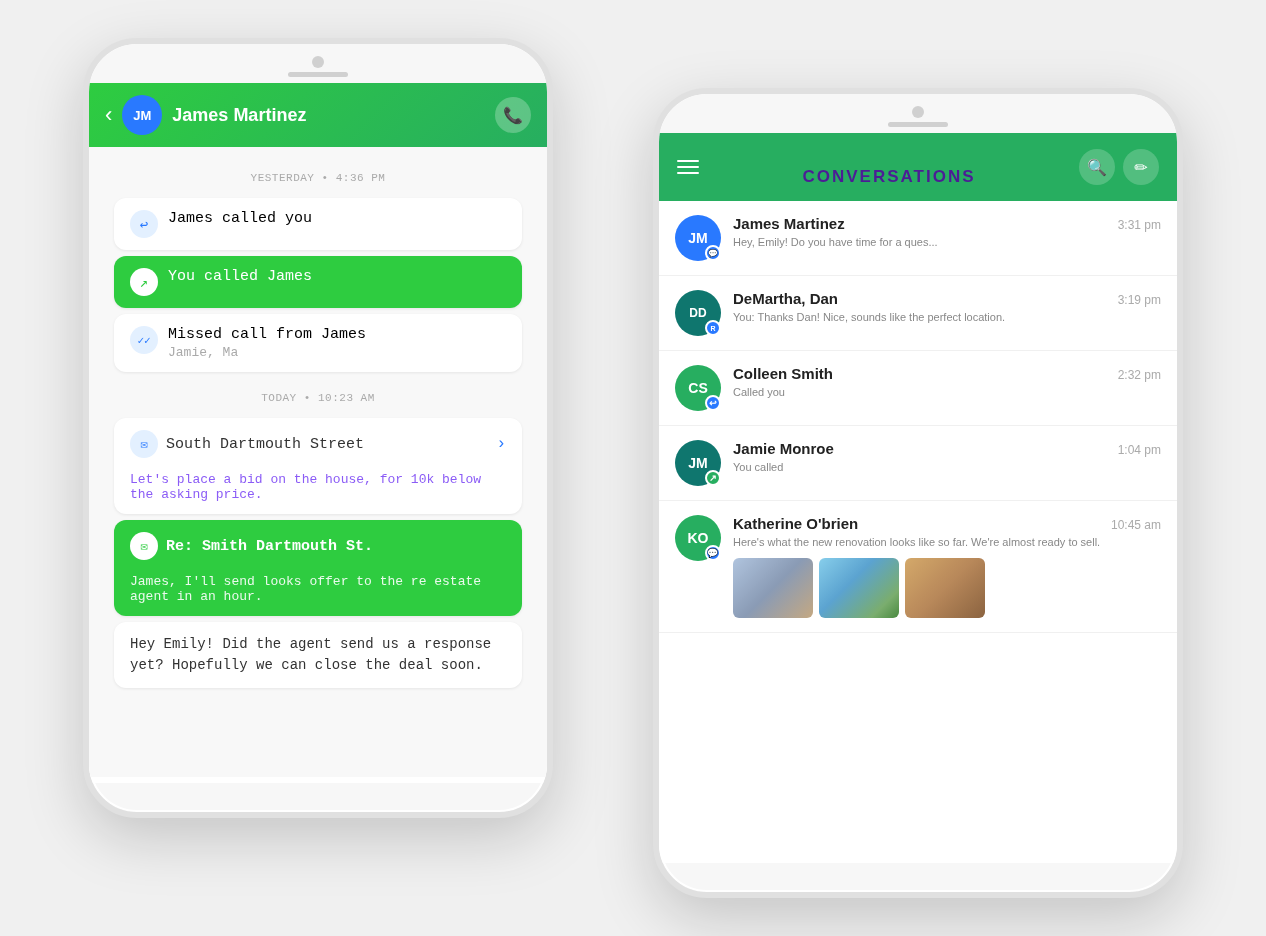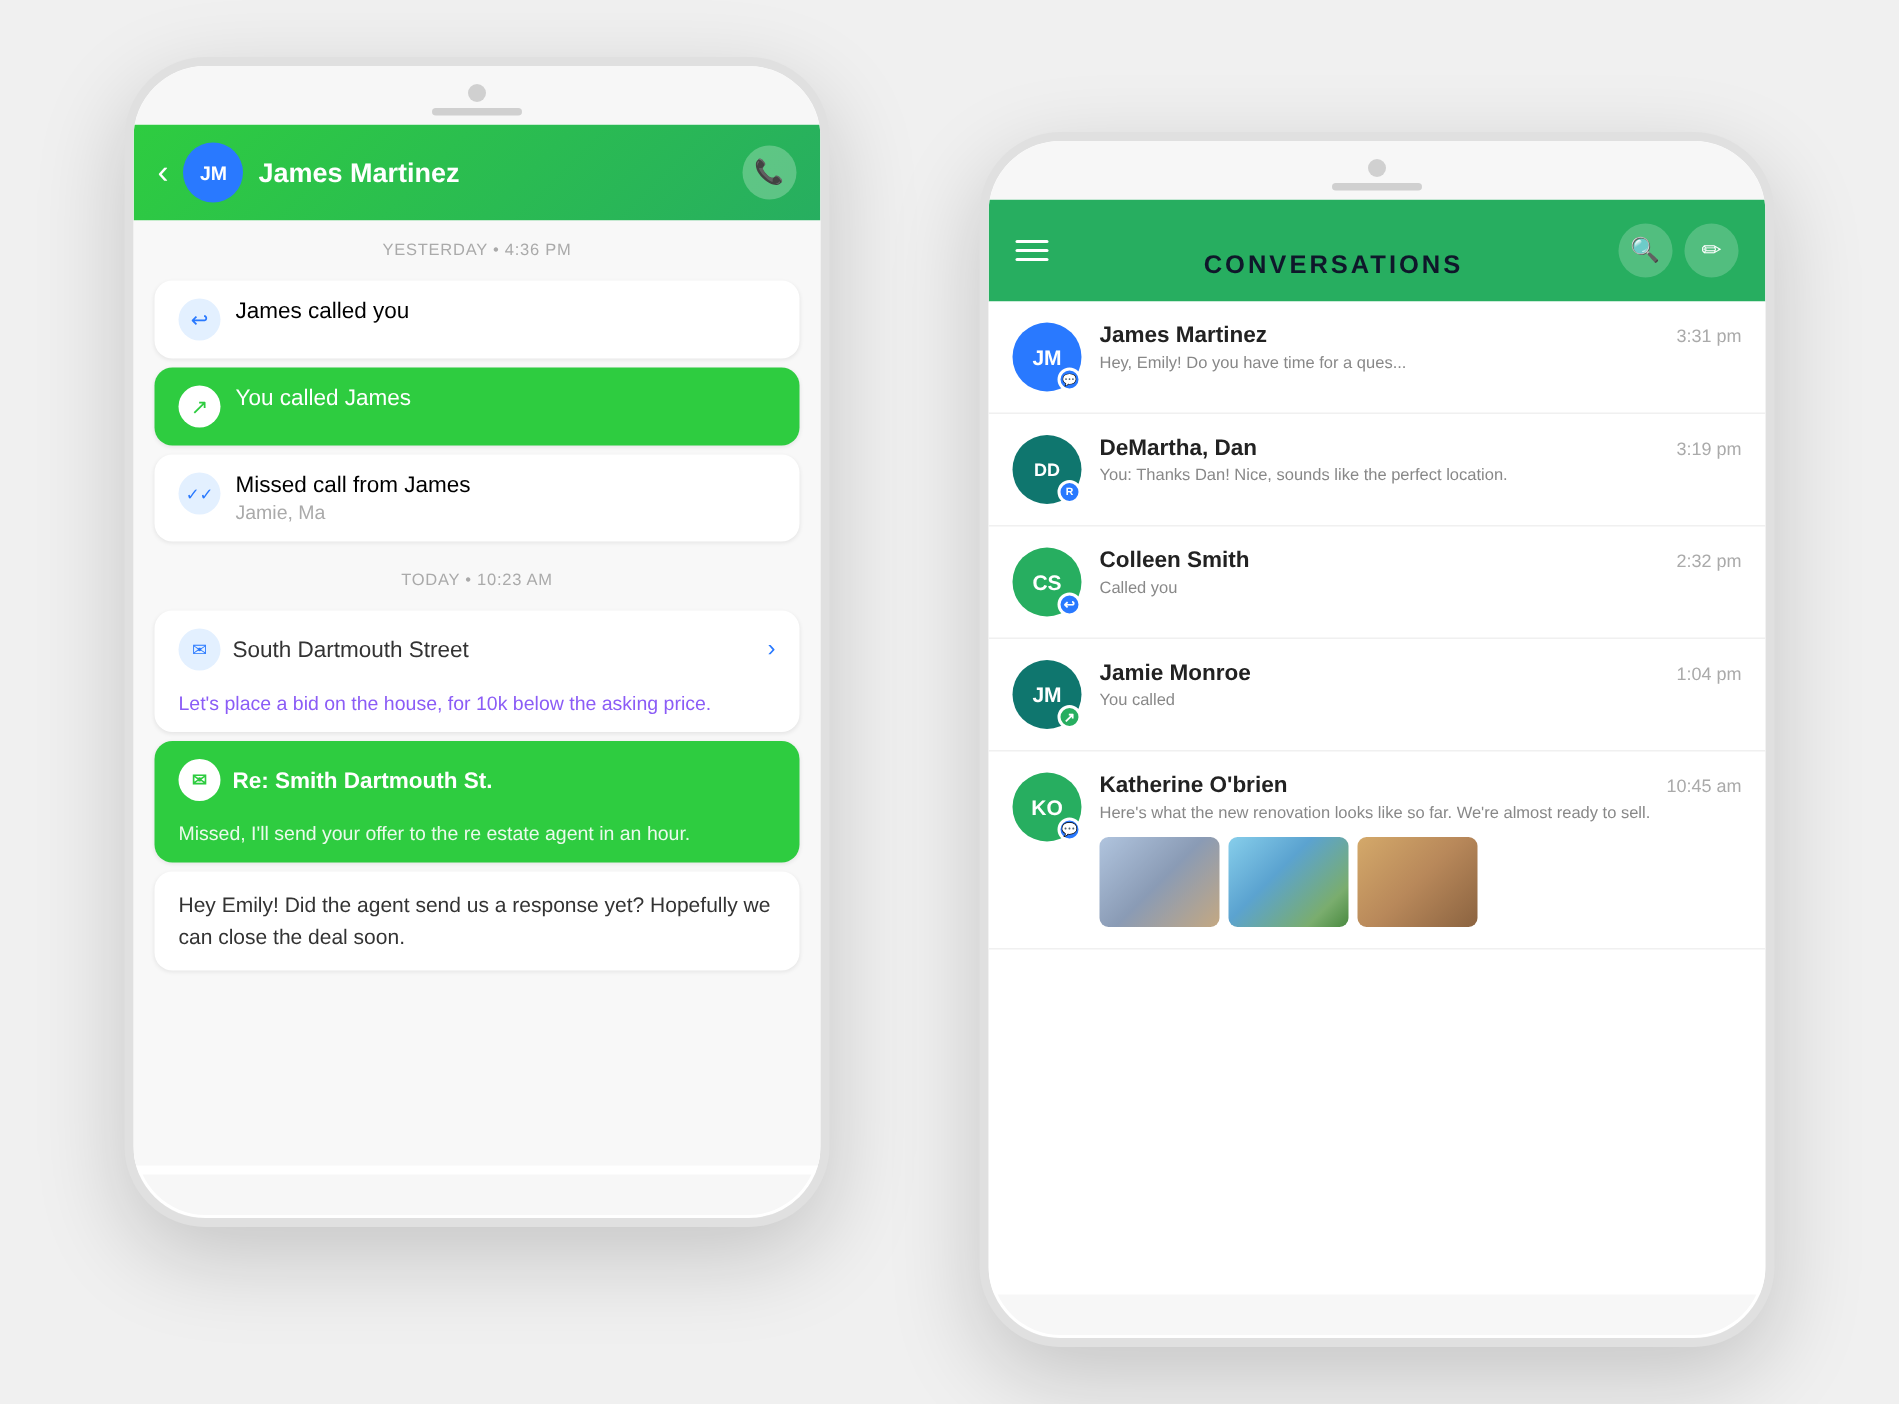--- a/index.html
+++ b/index.html
@@ -121,23 +121,24 @@
       background: rgba(255,255,255,0.25);
       display: flex;
       align-items: center;
       justify-content: center;
       color: #fff;
       font-size: 16px;
     }
 
     .chat-body {
       background: #f8f8f8;
-      padding: 0;
+      padding: 11px;
       height: calc(100% - 70px);
       overflow-y: auto;
+      font-family: Liberation Mono, monospace;
     }
 
     .timestamp-divider {
       text-align: center;
       color: #aaa;
       font-size: 11px;
       letter-spacing: 0.5px;
       padding: 14px 0 8px;
     }
 
@@ -269,21 +270,21 @@
       display: block;
       width: 22px;
       height: 2px;
       background: #fff;
       border-radius: 1px;
     }
 
     .conv-title {
       flex: 1;
       text-align: center;
-      color: #0f172a;
+      color: #4c1d95;
       font-size: 17px;
       font-weight: 700;
       letter-spacing: 2px;
       margin-top: 20px;
     }
 
     .conv-header-actions {
       display: flex;
       gap: 8px;
     }
@@ -471,21 +472,21 @@
             <div class="email-chevron">›</div>
           </div>
           <div class="email-body">Let's place a bid on the house, for 10k below the asking price.</div>
         </div>
 
         <div class="chat-message sent-email">
           <div class="sent-email-title">
             <div class="msg-icon white-circle" style="font-size:12px;">✉</div>
             <span>Re: Smith Dartmouth St.</span>
           </div>
-          <div class="sent-email-body">Missed, I'll send your offer to the re estate agent in an hour.</div>
+          <div class="sent-email-body">James, I'll send looks offer to the re estate agent in an hour.</div>
         </div>
 
         <div class="chat-message incoming-text">
           <div class="incoming-text-body">Hey Emily! Did the agent send us a response yet? Hopefully we can close the deal soon.</div>
         </div>
 
       </div>
     </div>
   </div>
 

